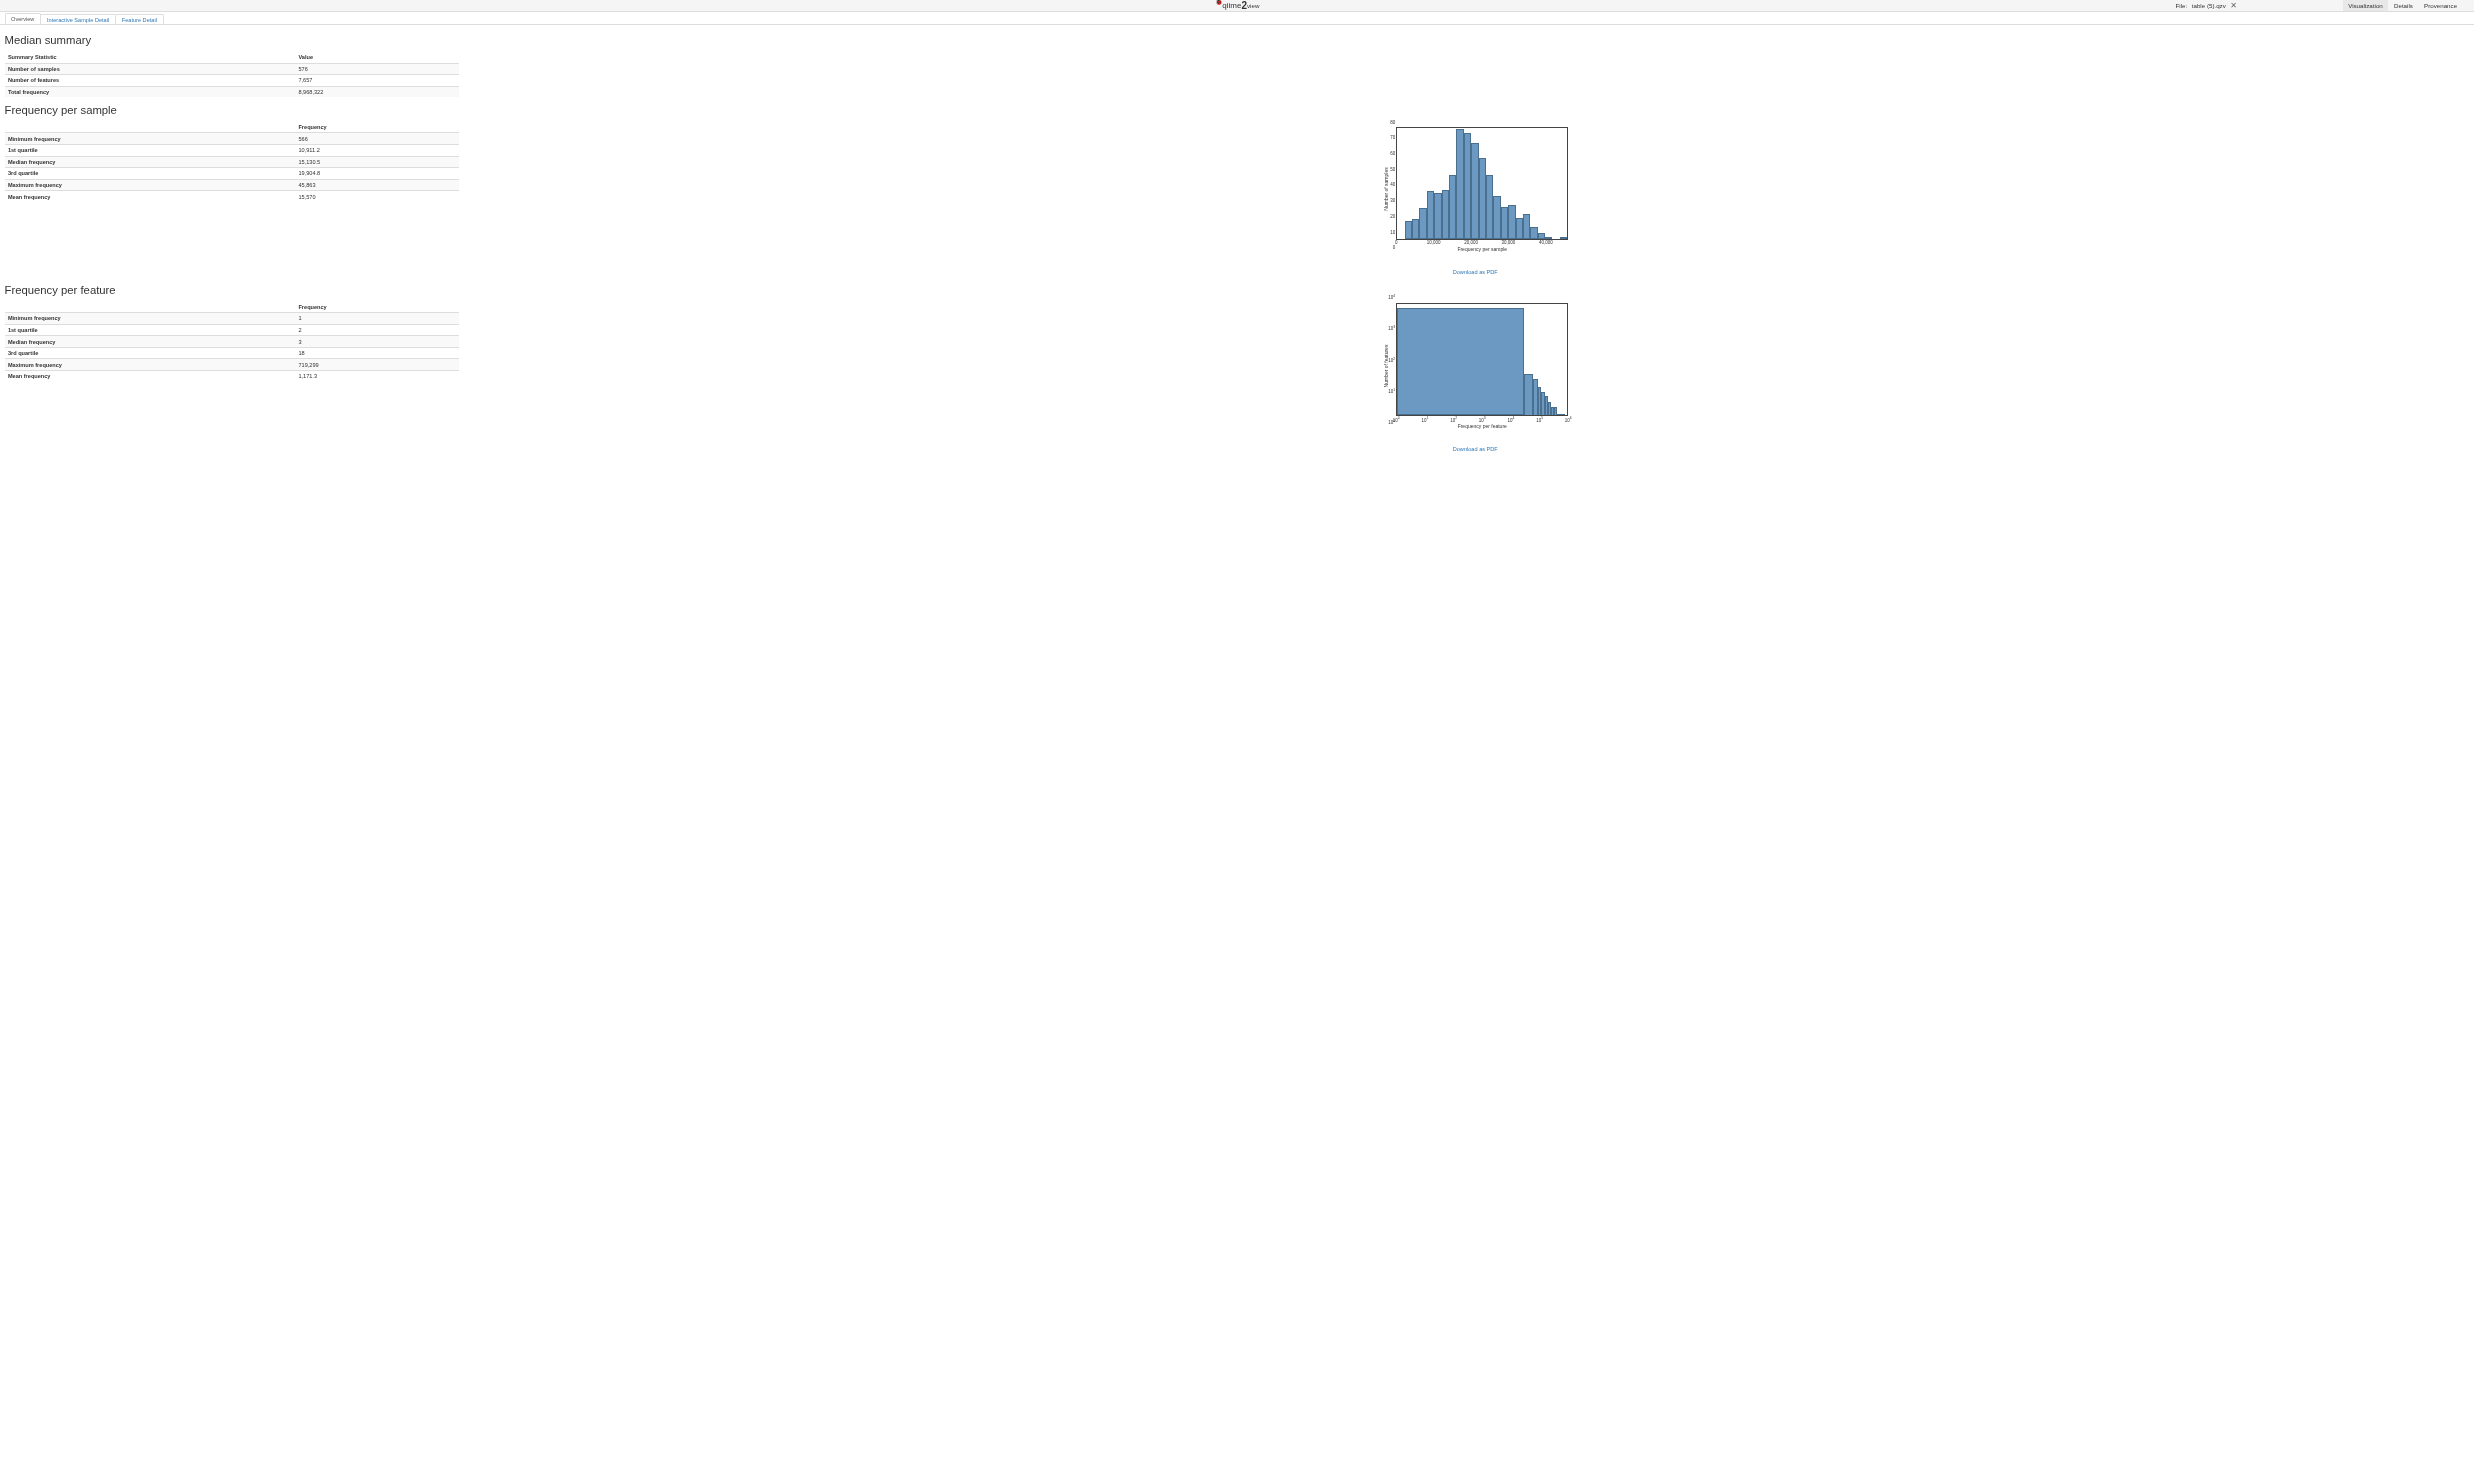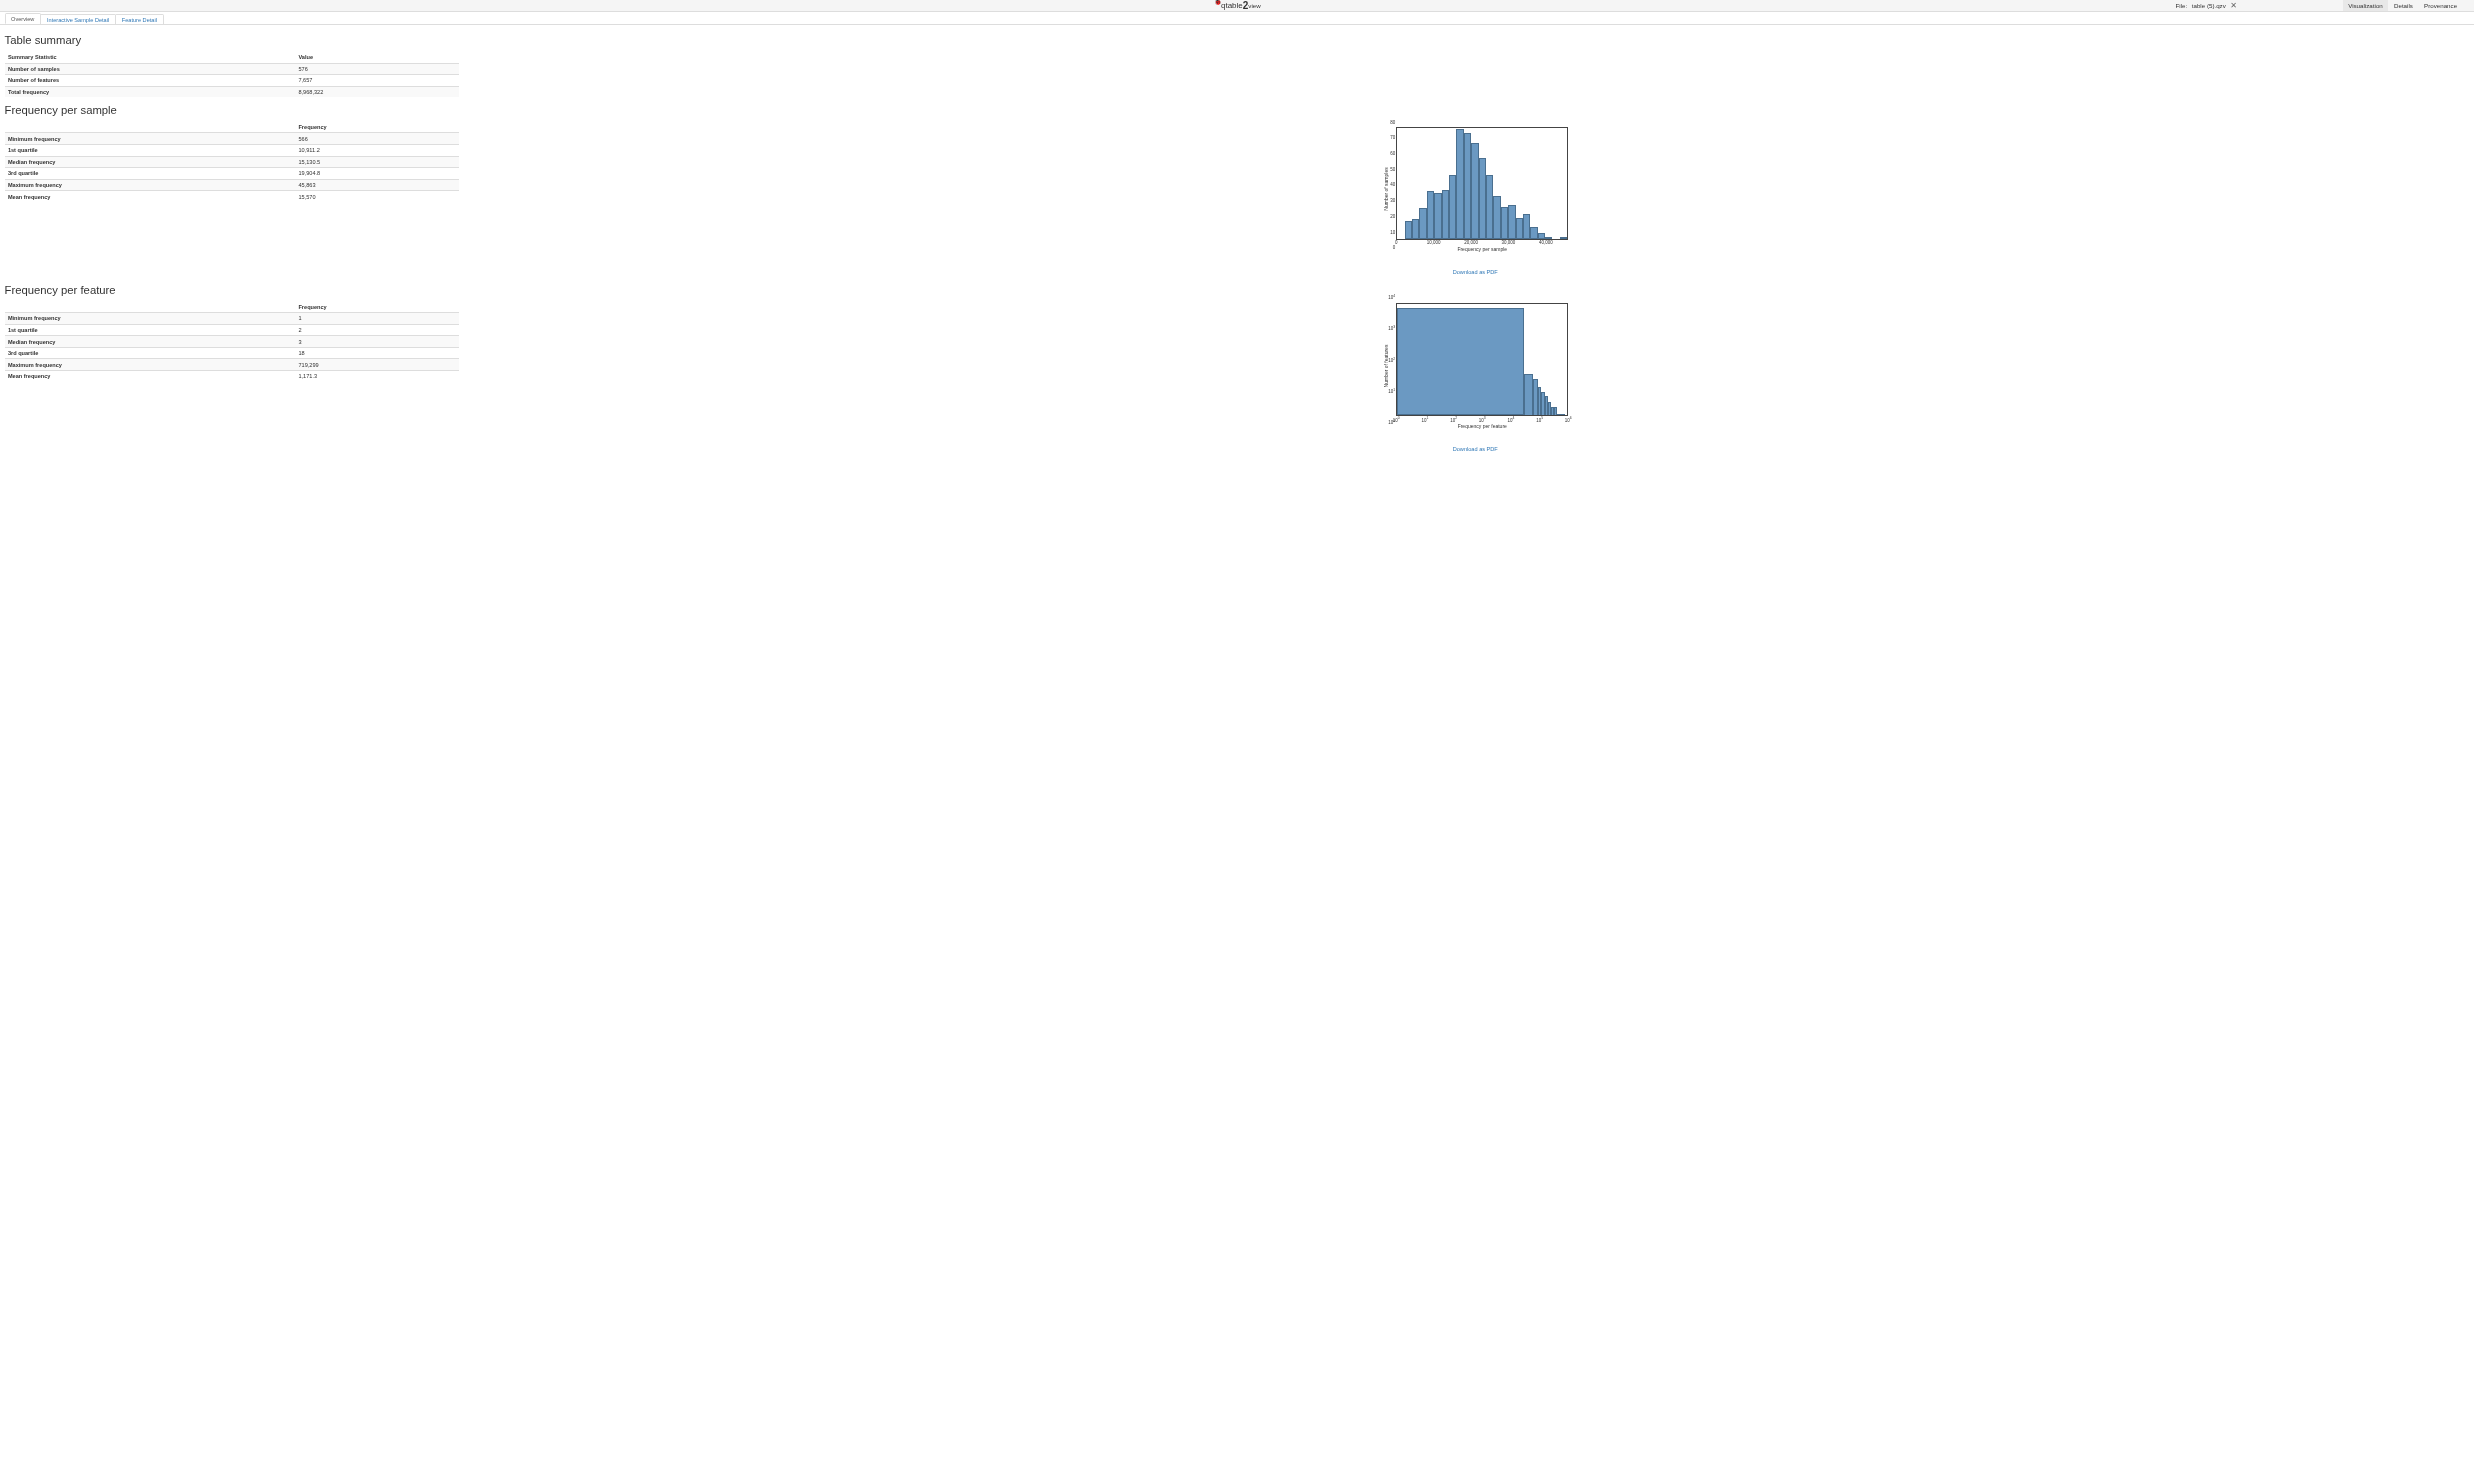--- a/index.html
+++ b/index.html
@@ -121,21 +121,21 @@
   .thinbar { position: absolute; background: #6b99c2; border-left: 0.6px solid #4a6f8f; border-right: 0.6px solid #4a6f8f; border-top: 0.6px solid #4a6f8f; bottom: 0; }
   .sup { font-size: 3.4px; vertical-align: super; }
 </style>
 </head>
 <body>
 
 <div class="top-bar">
   <div class="logo-area">
     <span class="logo-bug">🐞</span>
     <span class="logo-q">q</span>
-    <span style="font-size:8px">table</span>
+    <span style="font-size:8px">iime</span>
     <span class="logo-2">2</span>
     <span class="logo-view">view</span>
   </div>
 
   <div class="file-label">
     <span>File:</span>
     <span>table (5).qzv</span>
     <span class="close-x">✕</span>
   </div>
 
@@ -154,21 +154,21 @@
 
 <div class="subtabs-wrap">
   <div class="subtab active"><span>Overview</span></div>
   <div class="subtab"><span>Interactive Sample Detail</span></div>
   <div class="subtab"><span>Feature Detail</span></div>
 </div>
 
 <div class="content">
   <div class="left-col">
 
-    <h2 class="section-title">Table summary</h2>
+    <h2 class="section-title">Median summary</h2>
     <table class="data-table">
       <thead>
         <tr>
           <th class="col-label">Summary Statistic</th>
           <th>Value</th>
         </tr>
       </thead>
       <tbody>
         <tr>
             <th>Number of samples</th>

